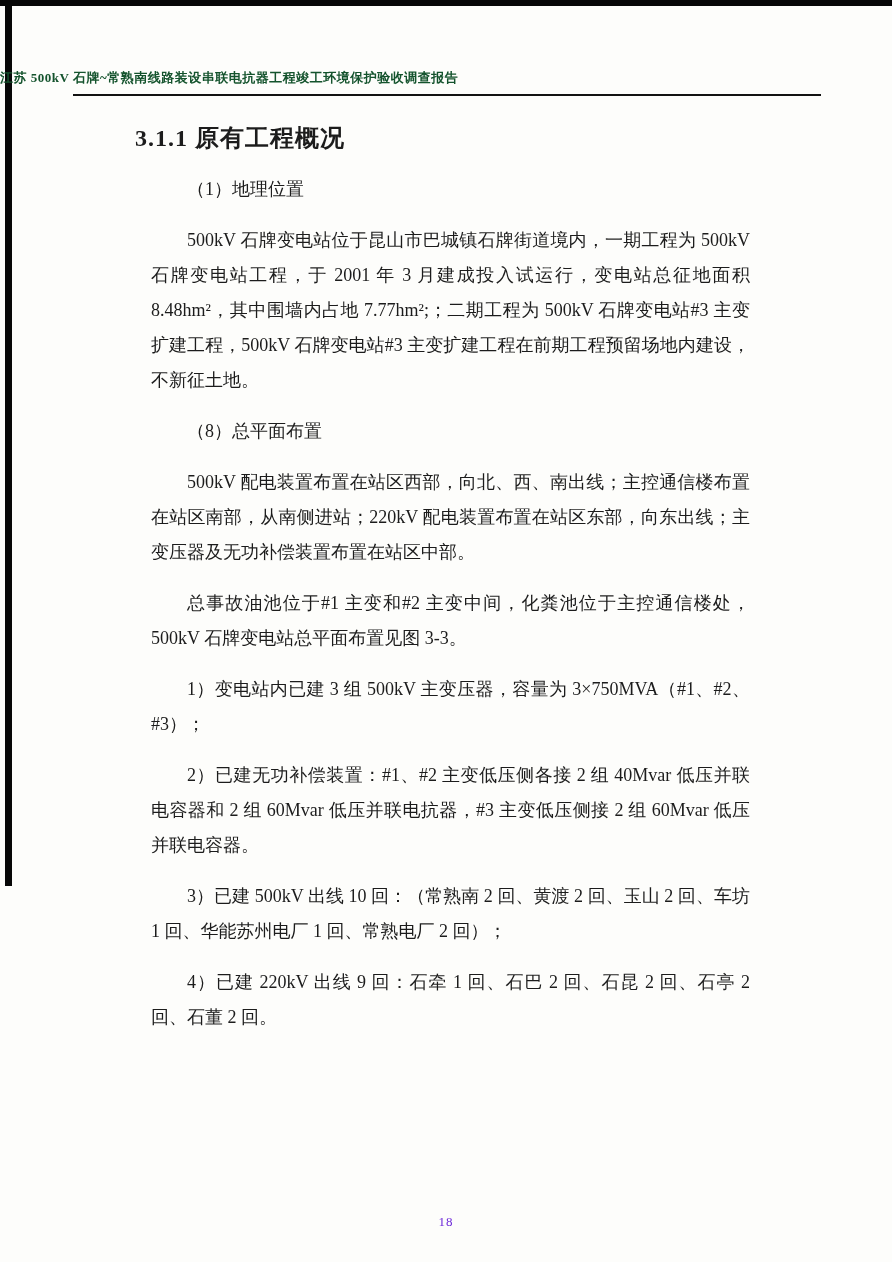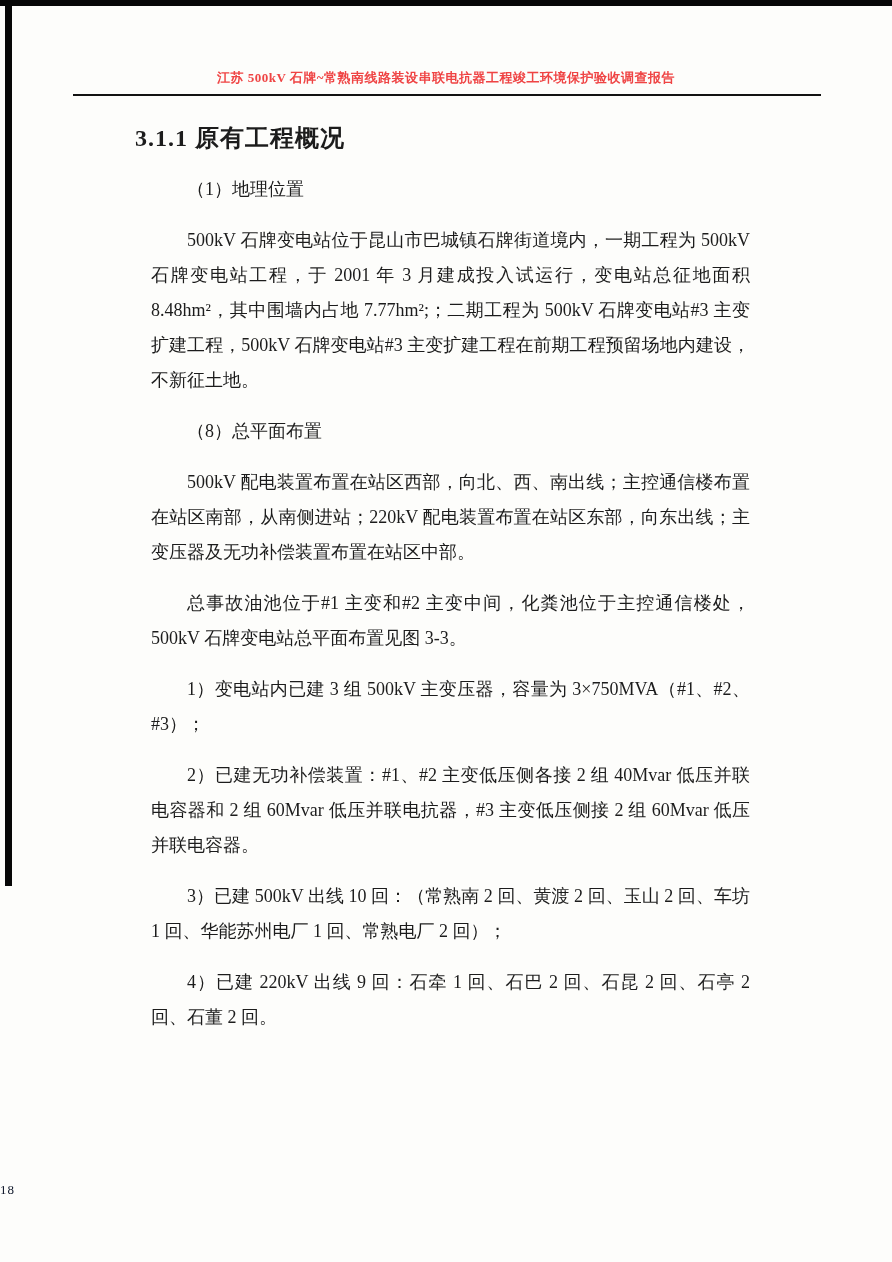--- a/index.html
+++ b/index.html
@@ -27,25 +27,25 @@
     position: absolute;
     top: 0; left: 5px;
     width: 7px; height: 886px;
     background: #070707;
   }
   
   .header-title {
     position: absolute;
     top: 69px; left: 0;
     width: 100%;
-    text-align: center;
+    text-align: left;
     font-size: 13px;
     font-weight: bold;
     letter-spacing: 0.5px;
-    color: #ef4444;
+    color: #14532d;
     white-space: nowrap;
   }
   .header-rule {
     position: absolute;
     top: 94px; left: 73px;
     width: 748px; height: 2px;
     background: #121212;
   }
   
   .content {
@@ -66,25 +66,25 @@
     text-align: left;
   }
   .content p {
     margin: 16px;
     padding: 0;
     text-indent: 2em;
   }
   
   .page-number {
     position: absolute;
-    top: 1182px; left: 0;
+    top: 1214px; left: 0;
     width: 100%;
-    text-align: left;
+    text-align: center;
     font-size: 13px;
-    color: #0f172a;
+    color: #6d28d9;
     letter-spacing: 1px;
   }
 </style>
 </head>
 <body>
 
 <div class="page">
 
   <div class="scan-top-bar"></div>
   <div class="scan-left-bar"></div>

